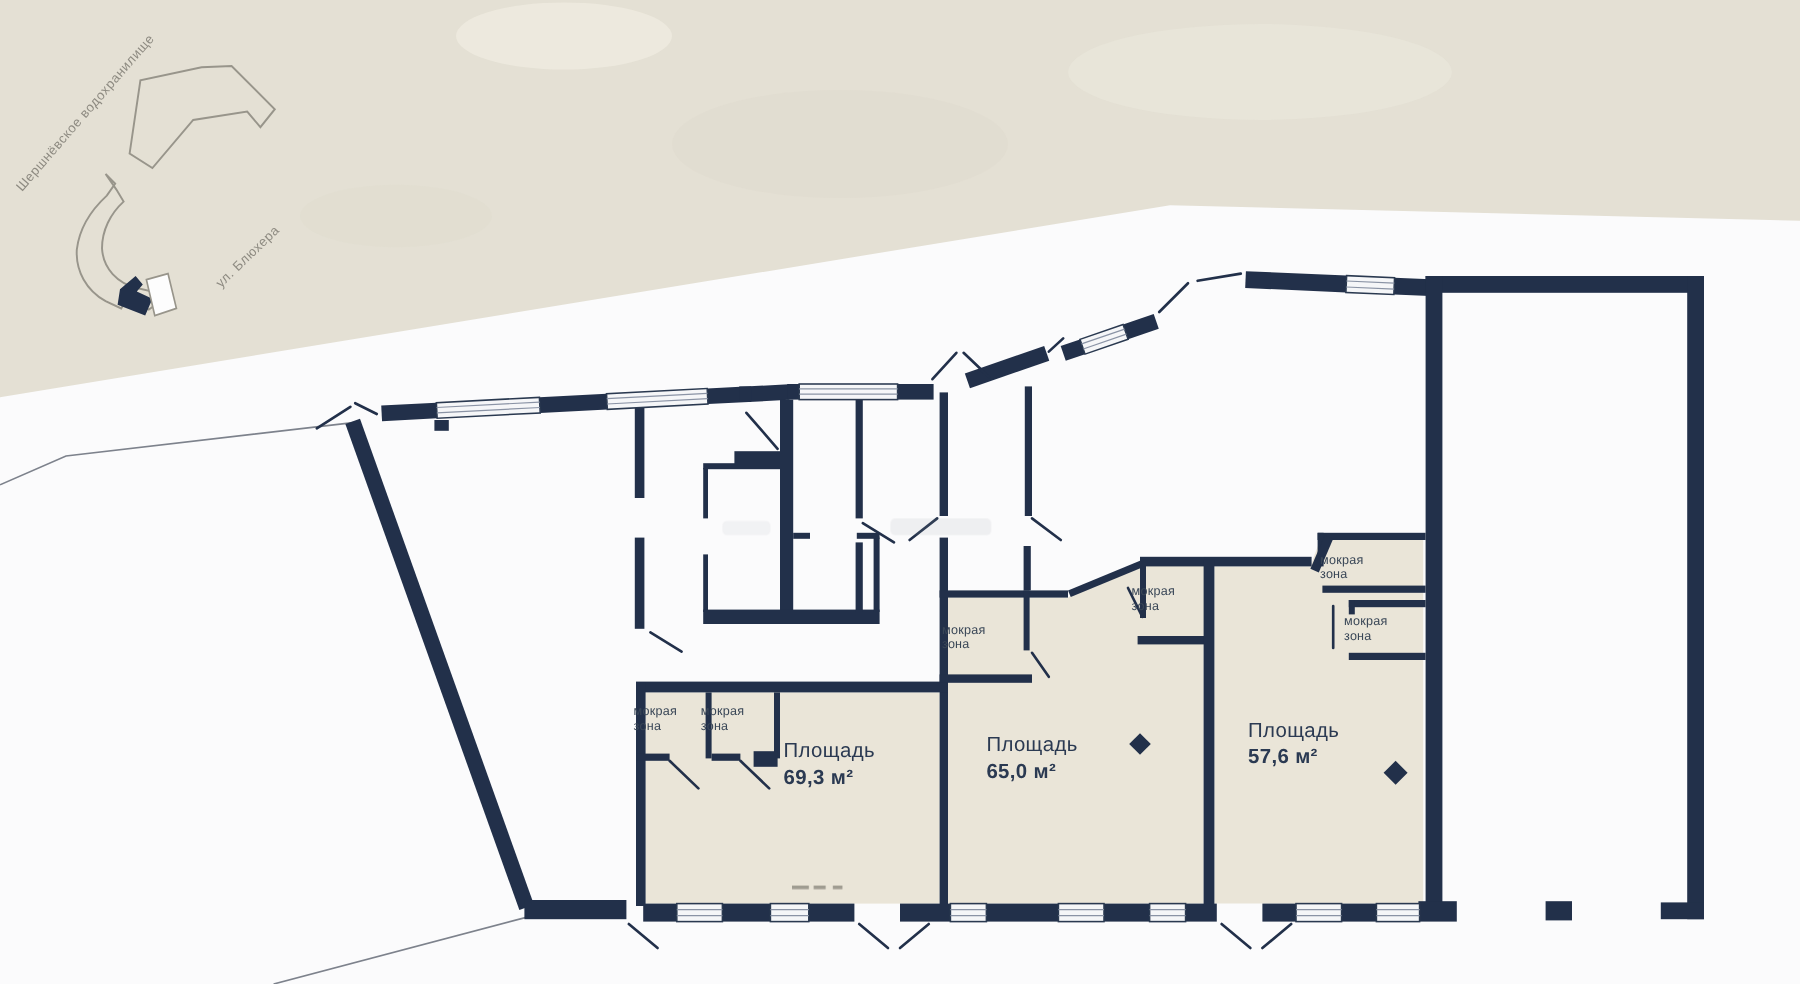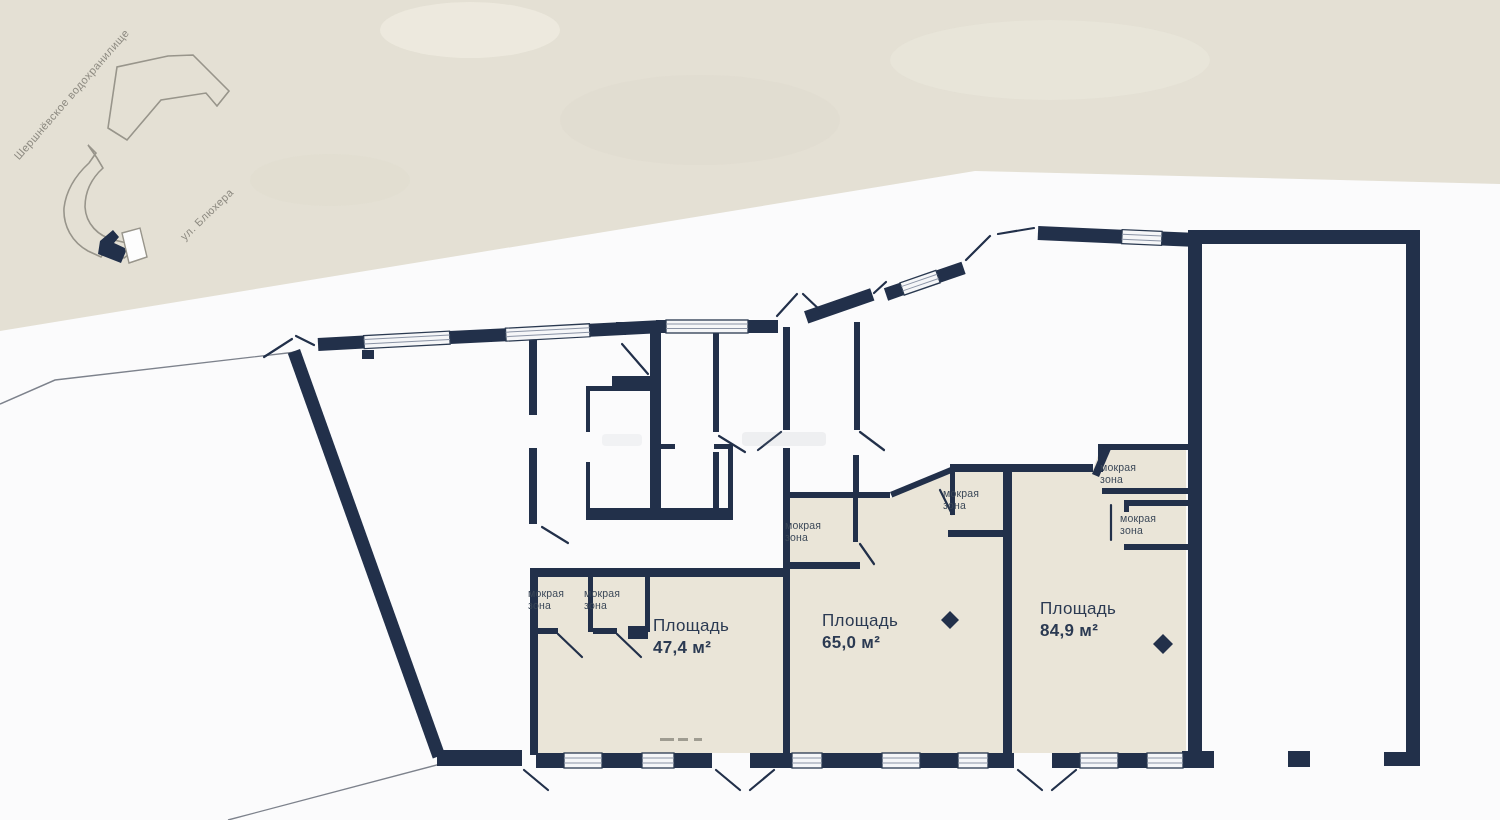--- a/index.html
+++ b/index.html
@@ -235,29 +235,29 @@
     <rect x="742" y="432" width="84" height="14" rx="4" fill="#9aa0a8" opacity="0.25"></rect>
     <rect x="602" y="434" width="40" height="12" rx="4" fill="#9aa0a8" opacity="0.2"></rect>
   </g>
 </svg>
 
   <div class="map-label" style="left:16px;top:152px;transform:rotate(-49deg);">Шершнёвское водохранилище</div>
   <div class="map-label" style="left:182px;top:232px;transform:rotate(-44deg);">ул. Блюхера</div>
 
   <div class="lbl room-label" style="left:653px;top:615px;">
     <div>Площадь</div>
-    <div class="area">47,4 м²</div>
+    <div class="area">69,3 м²</div>
   </div>
   <div class="lbl room-label" style="left:822px;top:610px;">
     <div>Площадь</div>
     <div class="area">65,0 м²</div>
   </div>
   <div class="lbl room-label" style="left:1040px;top:598px;">
     <div>Площадь</div>
-    <div class="area">84,9 м²</div>
+    <div class="area">57,6 м²</div>
   </div>
 
   <div class="lbl wet-label" style="left:528px;top:587px;">
     <div>мокрая</div>
     <div>зона</div>
   </div>
   <div class="lbl wet-label" style="left:584px;top:587px;">
     <div>мокрая</div>
     <div>зона</div>
   </div>

